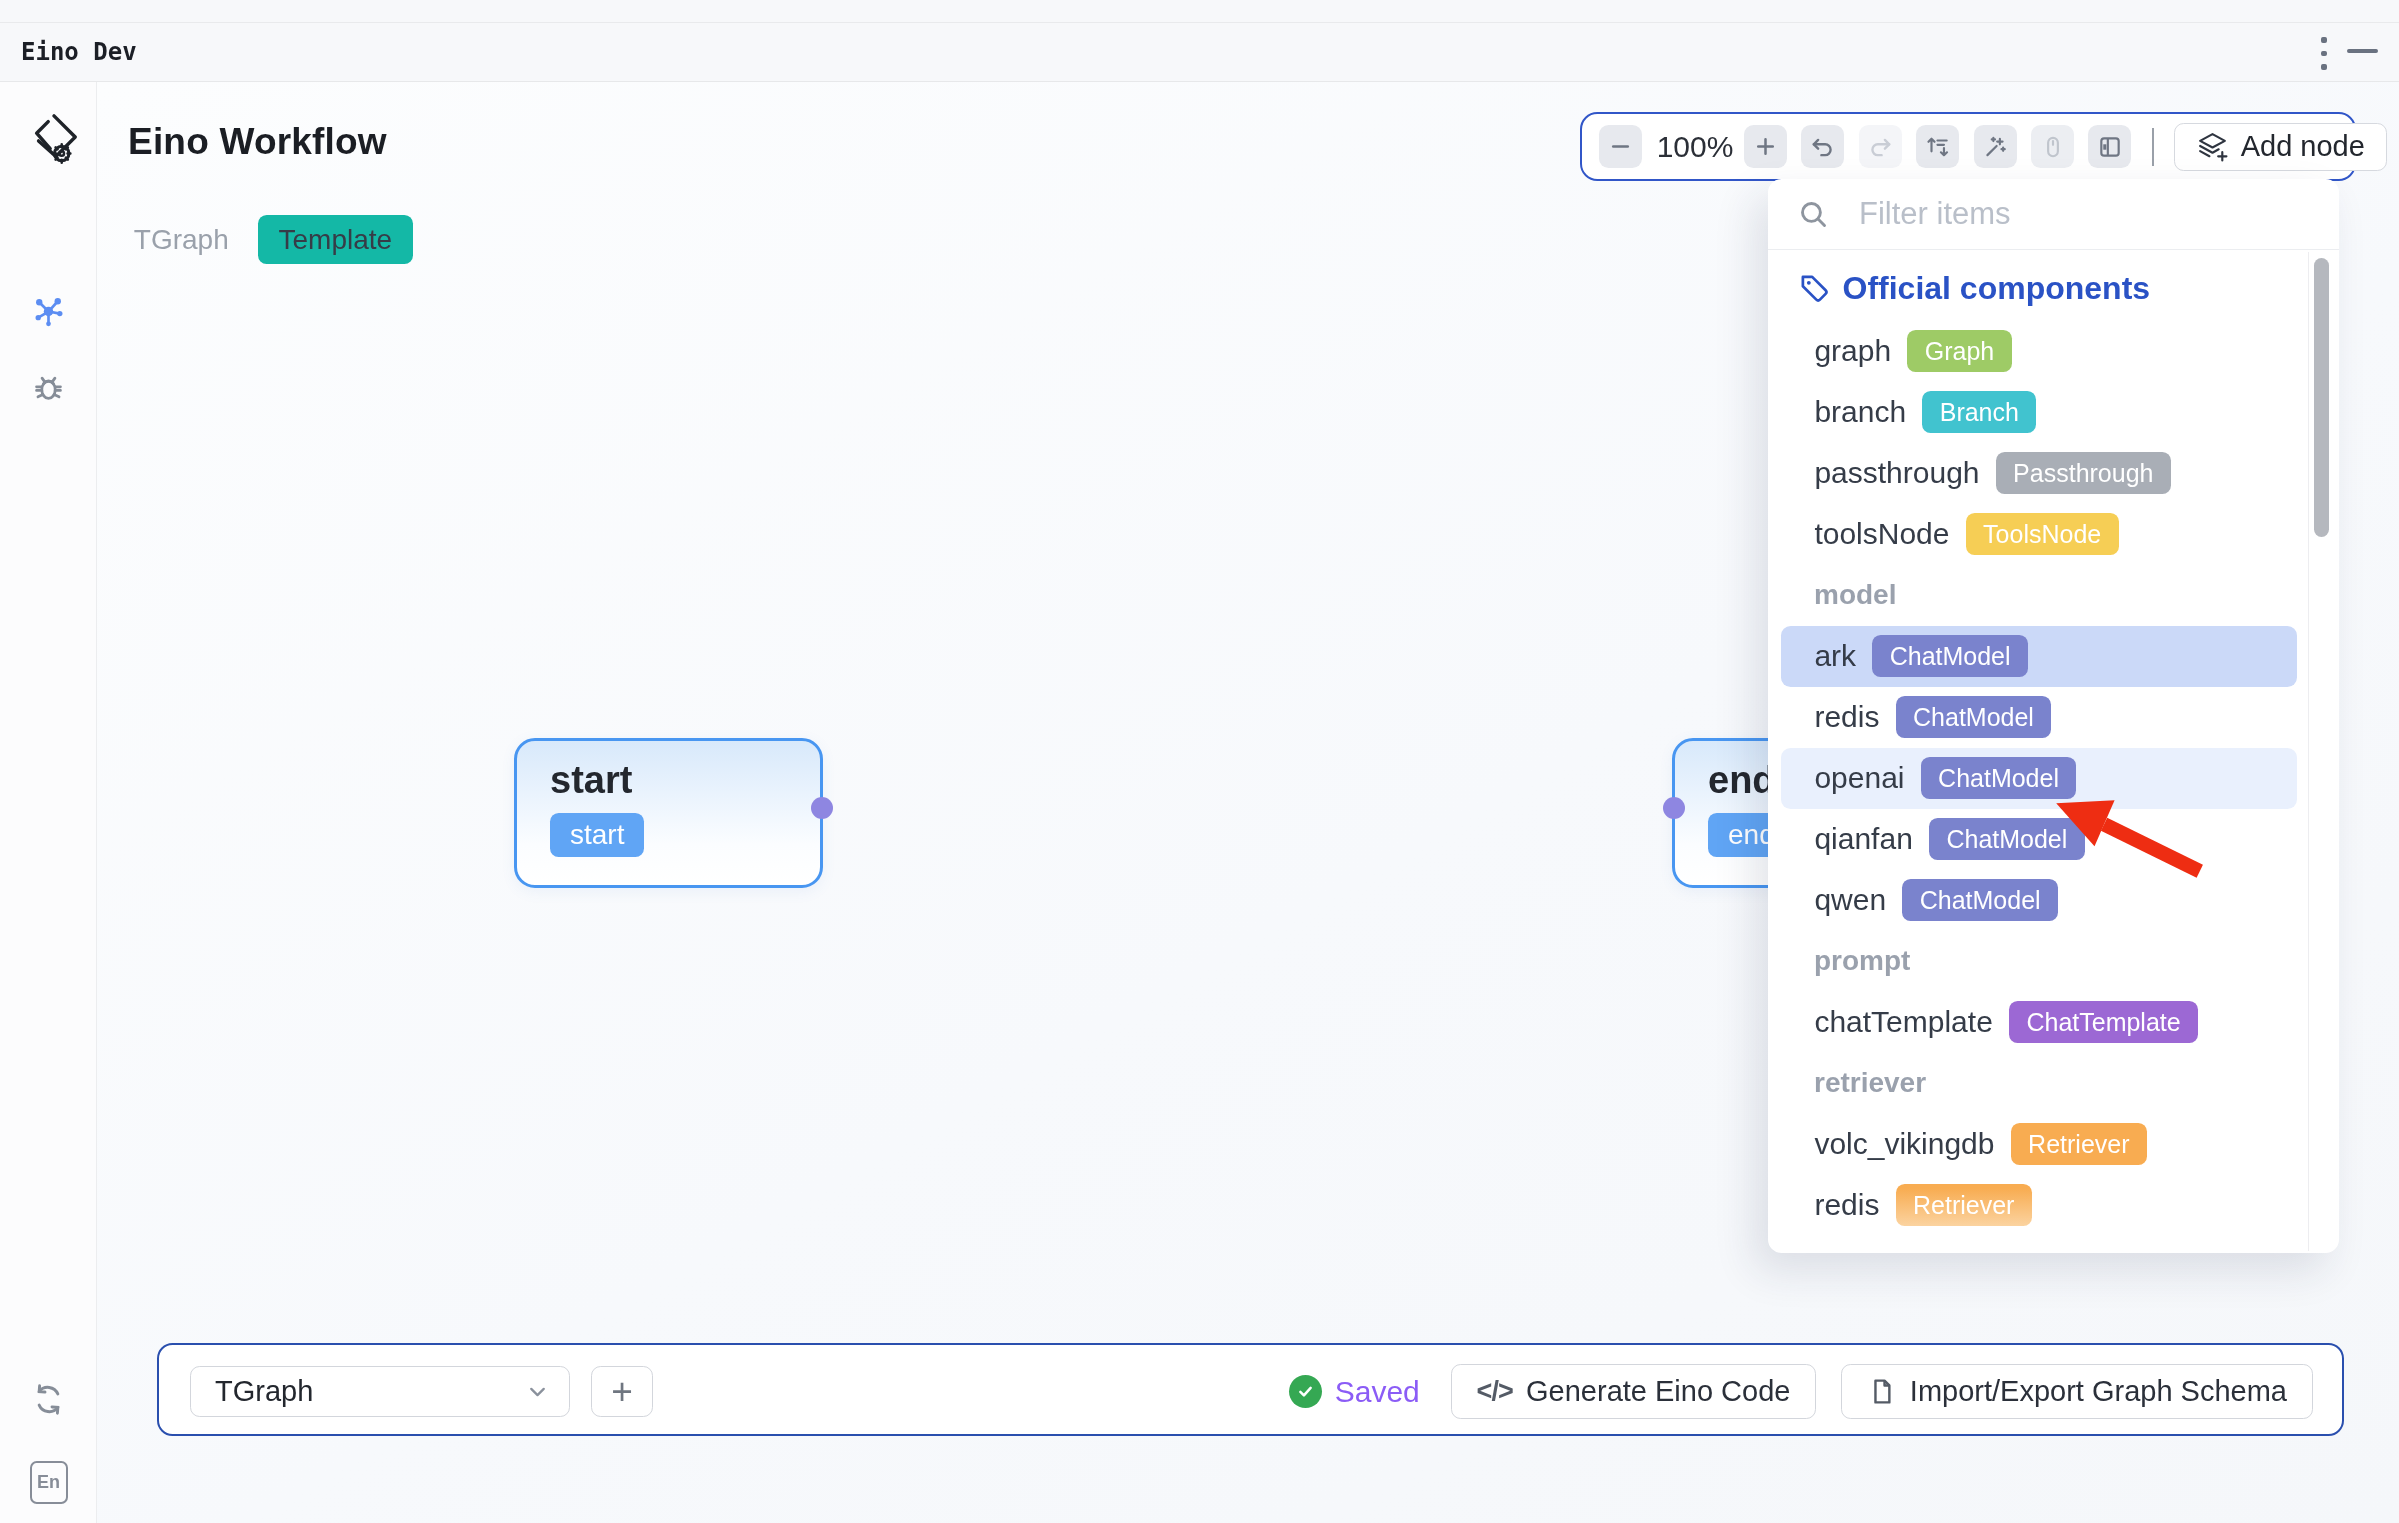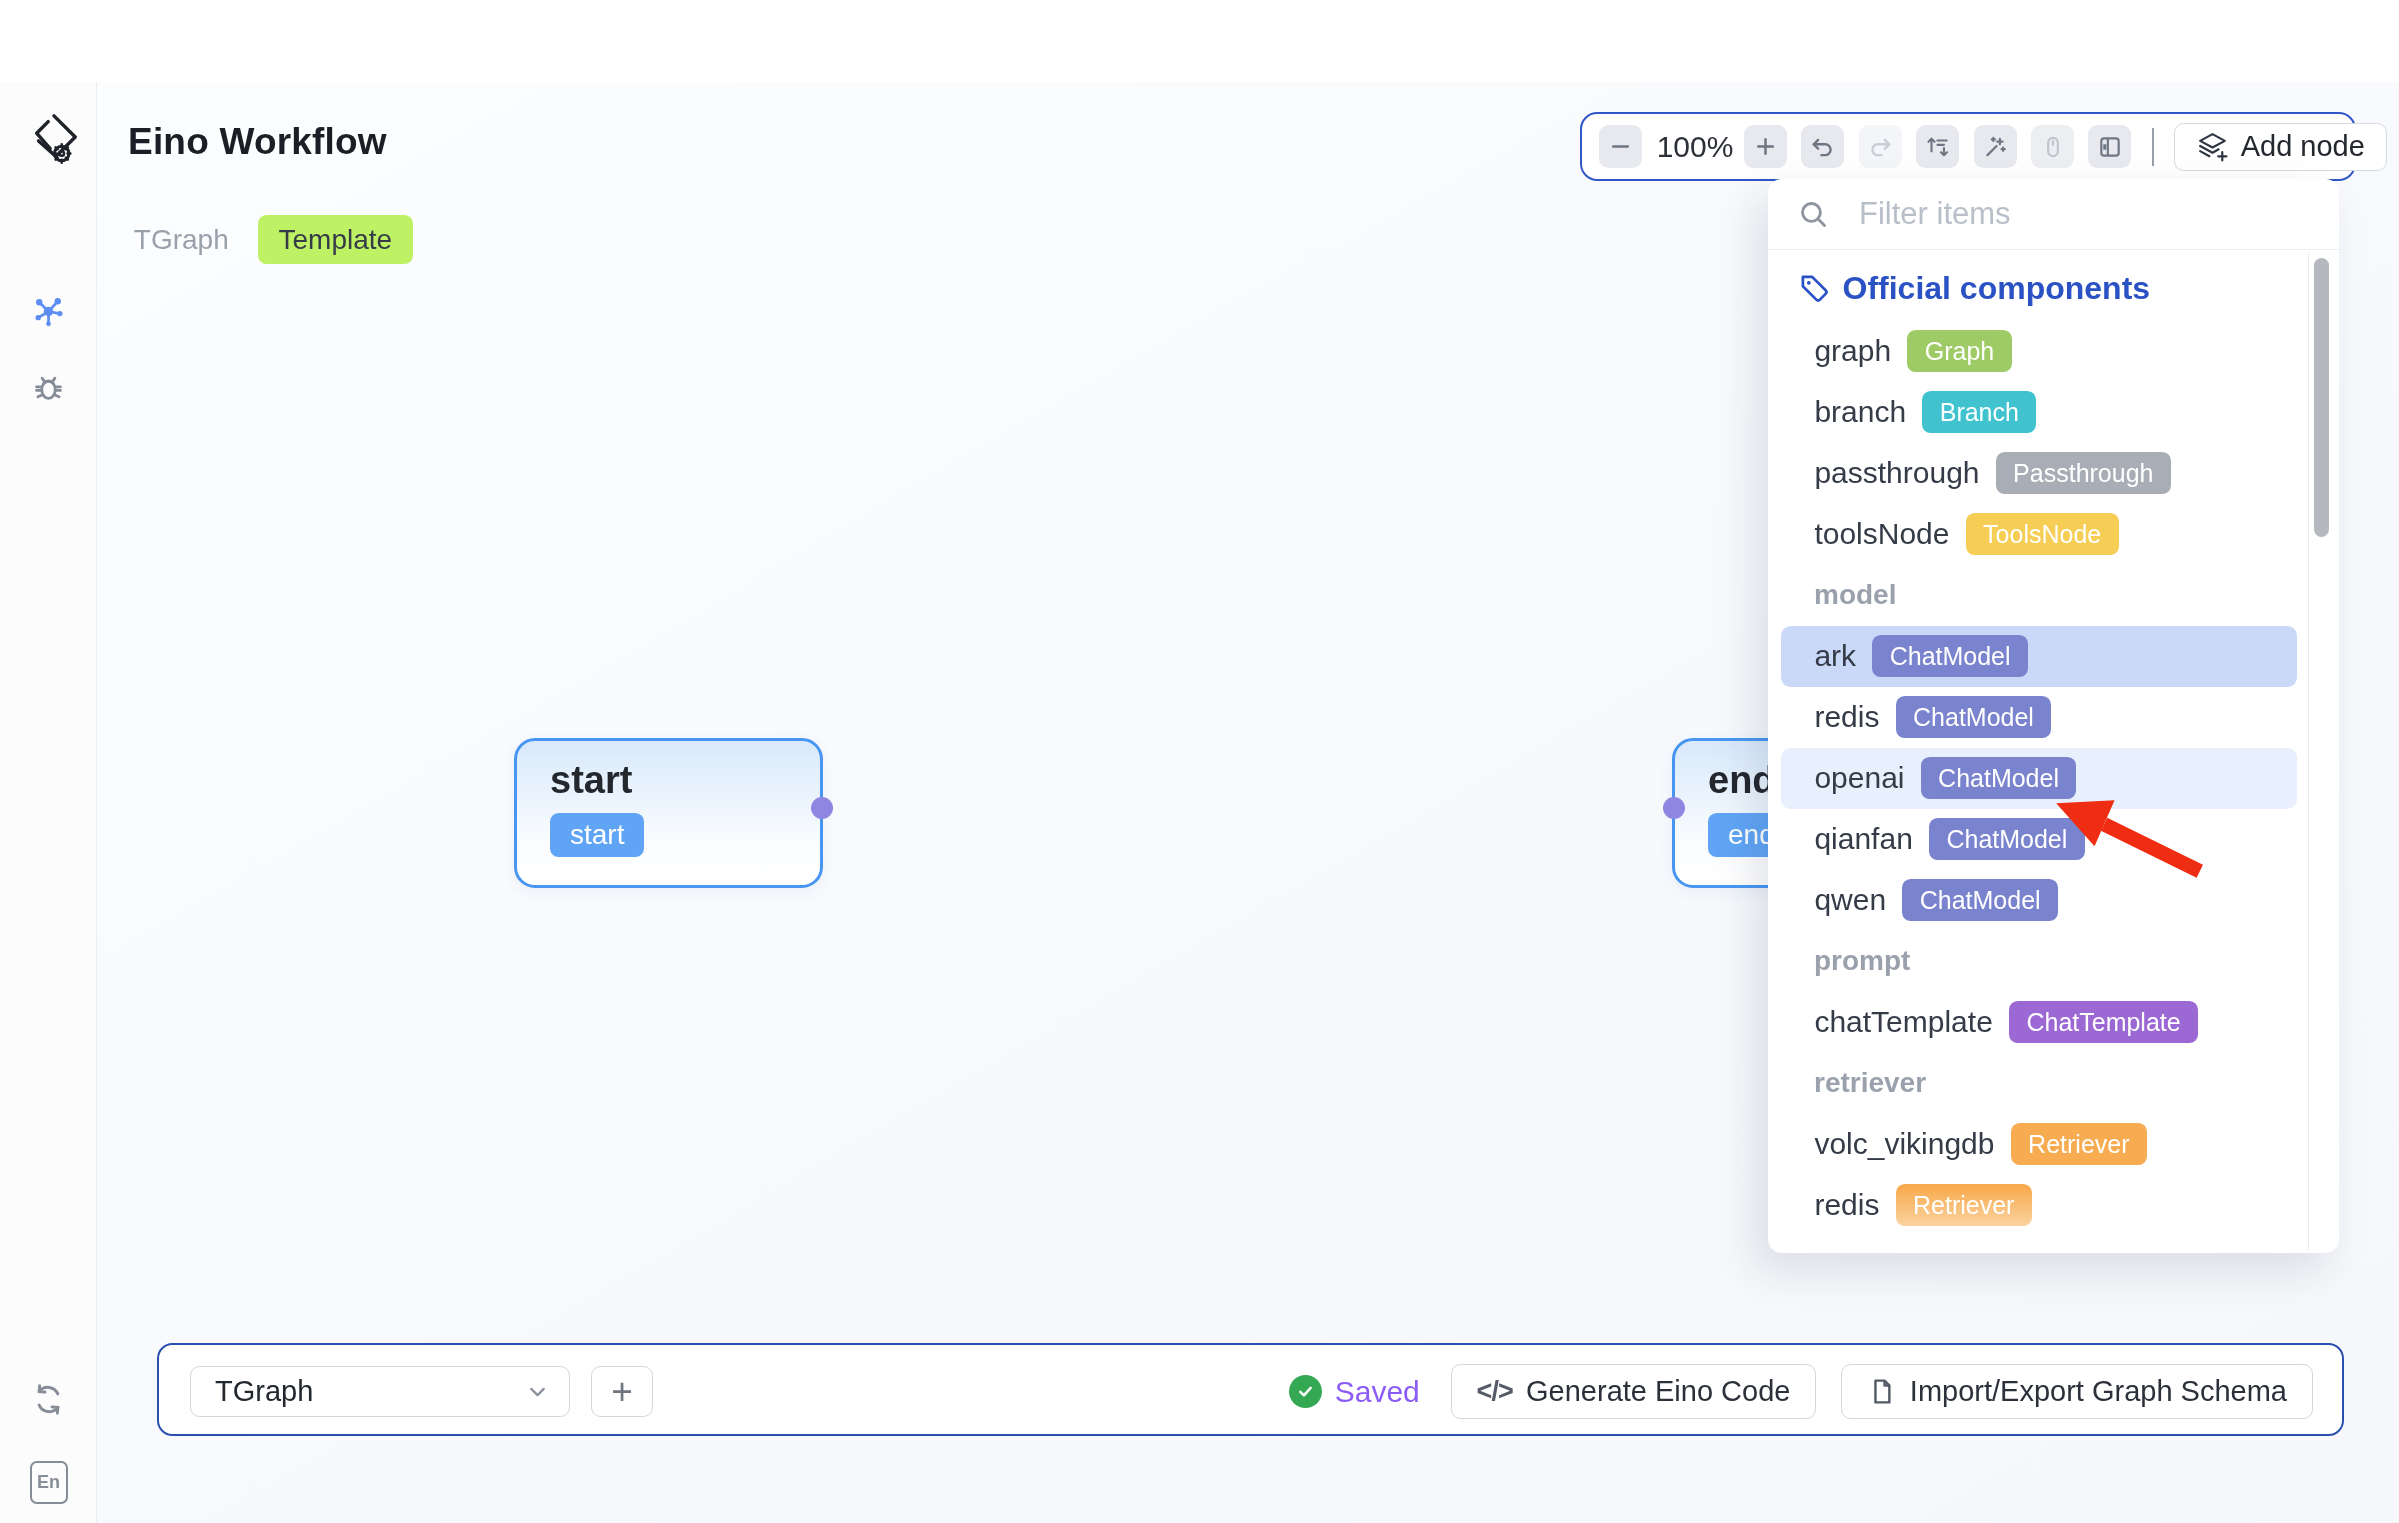--- a/index.html
+++ b/index.html
@@ -17,21 +17,21 @@
   
   .sidebar { position:absolute; left:0; top:82px; width:97px; height:1442px; background:#fcfcfd; border-right:1.4px solid #ecedef; z-index:15; }
   .side-ic { position:absolute; left:0; width:97px; display:flex; justify-content:center; cursor:pointer; }
   .en-box { width:38px; height:43px; border:2.9px solid #878d98; border-radius:6.7px; color:#878d98; font-size:18px; font-weight:bold; display:flex; align-items:center; justify-content:center; }
 
   
   .logo { position:absolute; left:27px; top:111px; width:54px; height:56px; z-index:16; }
   .page-title { position:absolute; left:128px; top:121px; font-size:37px; font-weight:bold; color:#1b1e24; letter-spacing:0.2px; z-index:5; }
   .tabs { position:absolute; left:128px; top:215px; display:flex; align-items:center; gap:23px; z-index:5; }
   .tab-plain { font-size:28px; color:#9aa1ab; padding:8.6px 5.8px; cursor:pointer; }
-  .tab-pill { font-size:28px; color:#363c47; background:#bef264; border-radius:8.6px; padding:8.6px 21px; cursor:pointer; }
+  .tab-pill { font-size:28px; color:#363c47; background:#14b8a6; border-radius:8.6px; padding:8.6px 21px; cursor:pointer; }
 
   
   .canvas { position:absolute; left:97px; top:82px; width:2303px; height:1442px; background:linear-gradient(150deg,#fcfdfe 0%,#f7f9fc 55%,#f5f7fa 100%); z-index:1; }
   .node { position:absolute; width:309px; height:150px; border:3.4px solid #4896f1; border-radius:21px; background:linear-gradient(180deg,#d8e9fb 0%, #fbfdff 72%, #ffffff 100%); padding:19px 33px; z-index:2; box-shadow:0 3.8px 13.4px rgba(80,130,200,.08); }
   .node-title { font-size:38px; font-weight:bold; color:#23272e; line-height:1.1; }
   .node-badge { display:inline-block; margin-top:11.5px; background:#60a5f5; color:#fff; font-size:28px; border-radius:8.6px; padding:5.8px 20px; }
   .port { position:absolute; width:22px; height:22px; border-radius:50%; background:#8e86e1; top:56px; }
   .port.right { right:-12.5px; } .port.left { left:-12.5px; }
 
   
@@ -91,20 +91,30 @@
     <div class="node-badge">start</div>
     <div class="port right"></div>
   </div>
 
   <div class="node" style="left:1672px; top:738px; z-index:2;">
     <div class="node-title">end</div>
     <div class="node-badge">end</div>
     <div class="port left"></div>
   </div>
 
+  <div class="titlebar">
+    <div class="hairline"></div>
+    <div class="app-title">Eino Dev</div>
+    <div class="kebab">
+        <i></i>
+        <i></i>
+        <i></i>
+      </div>
+    <div class="minimize"></div>
+  </div>
 
   <div class="sidebar">
     <div class="side-ic" style="top:210px;">
       <svg width="37" height="37" viewBox="0 0 36 36">
         <g stroke="#5c8df2" stroke-width="2.6" fill="#5c8df2">
           <line x1="18" y1="19" x2="9" y2="10"></line>
             <line x1="18" y1="19" x2="27" y2="9"></line>
           <line x1="18" y1="19" x2="29" y2="21"></line>
             <line x1="18" y1="19" x2="8" y2="25"></line>
           <line x1="18" y1="19" x2="18" y2="30"></line>

